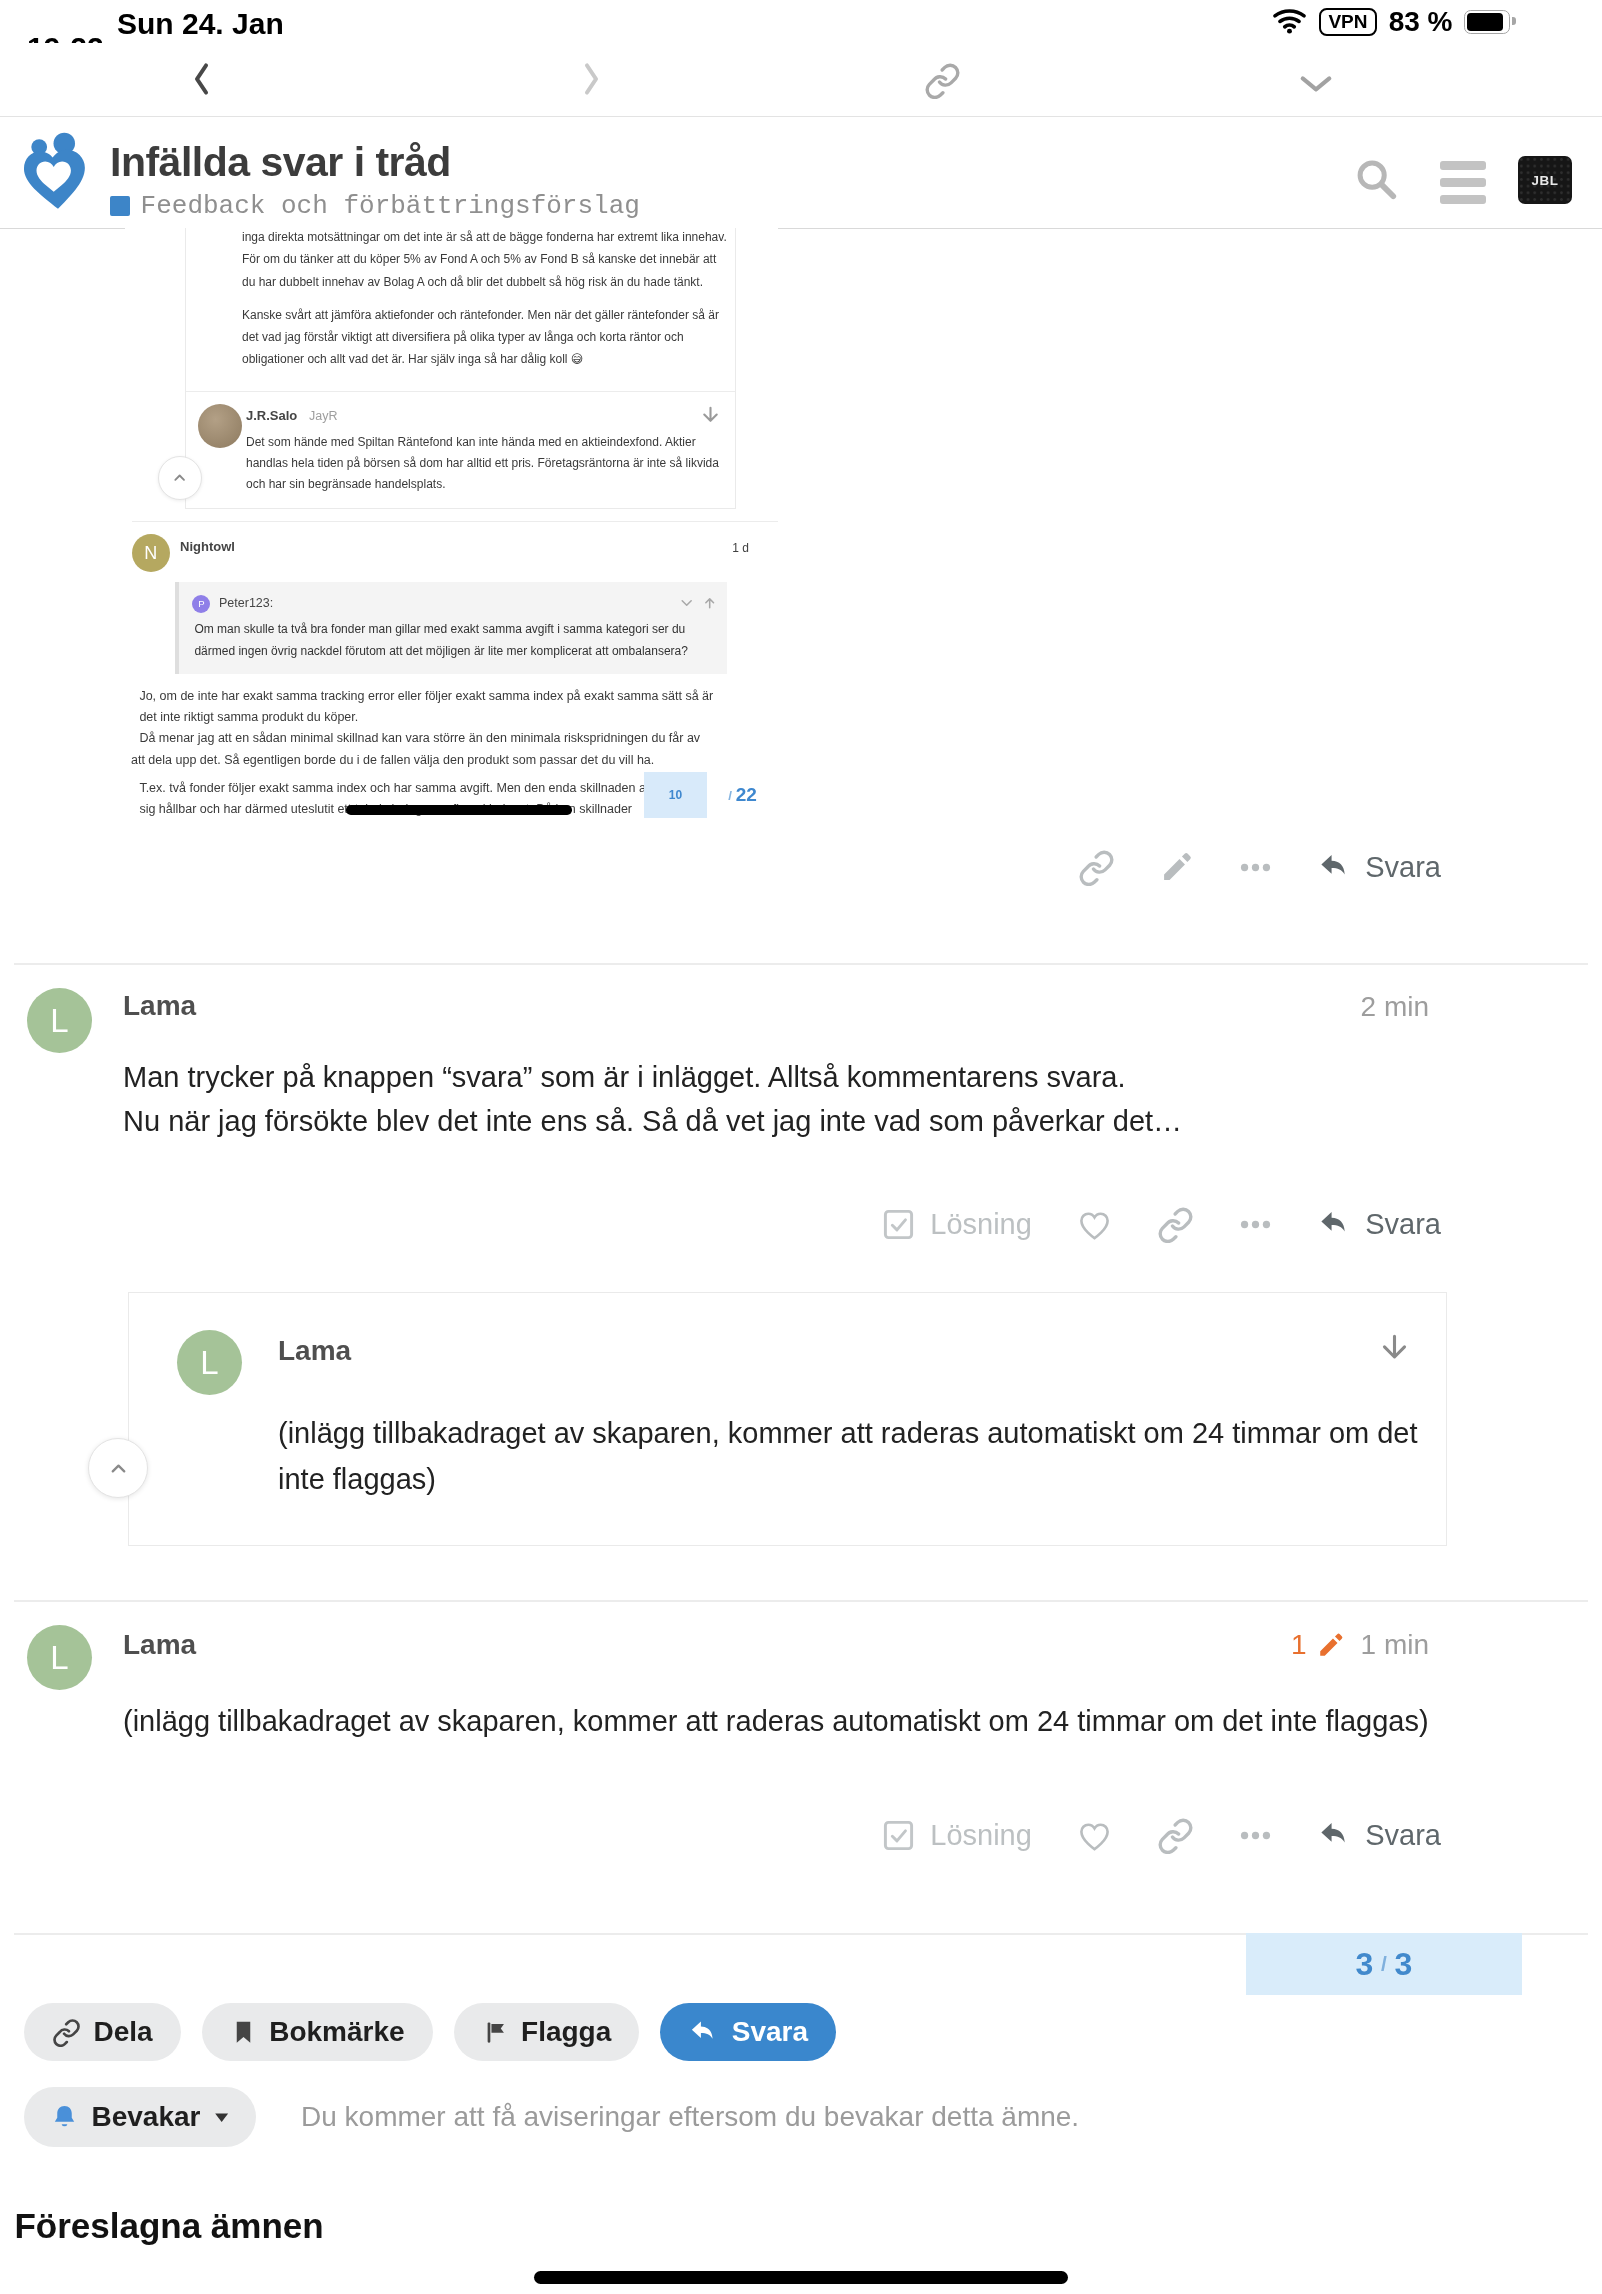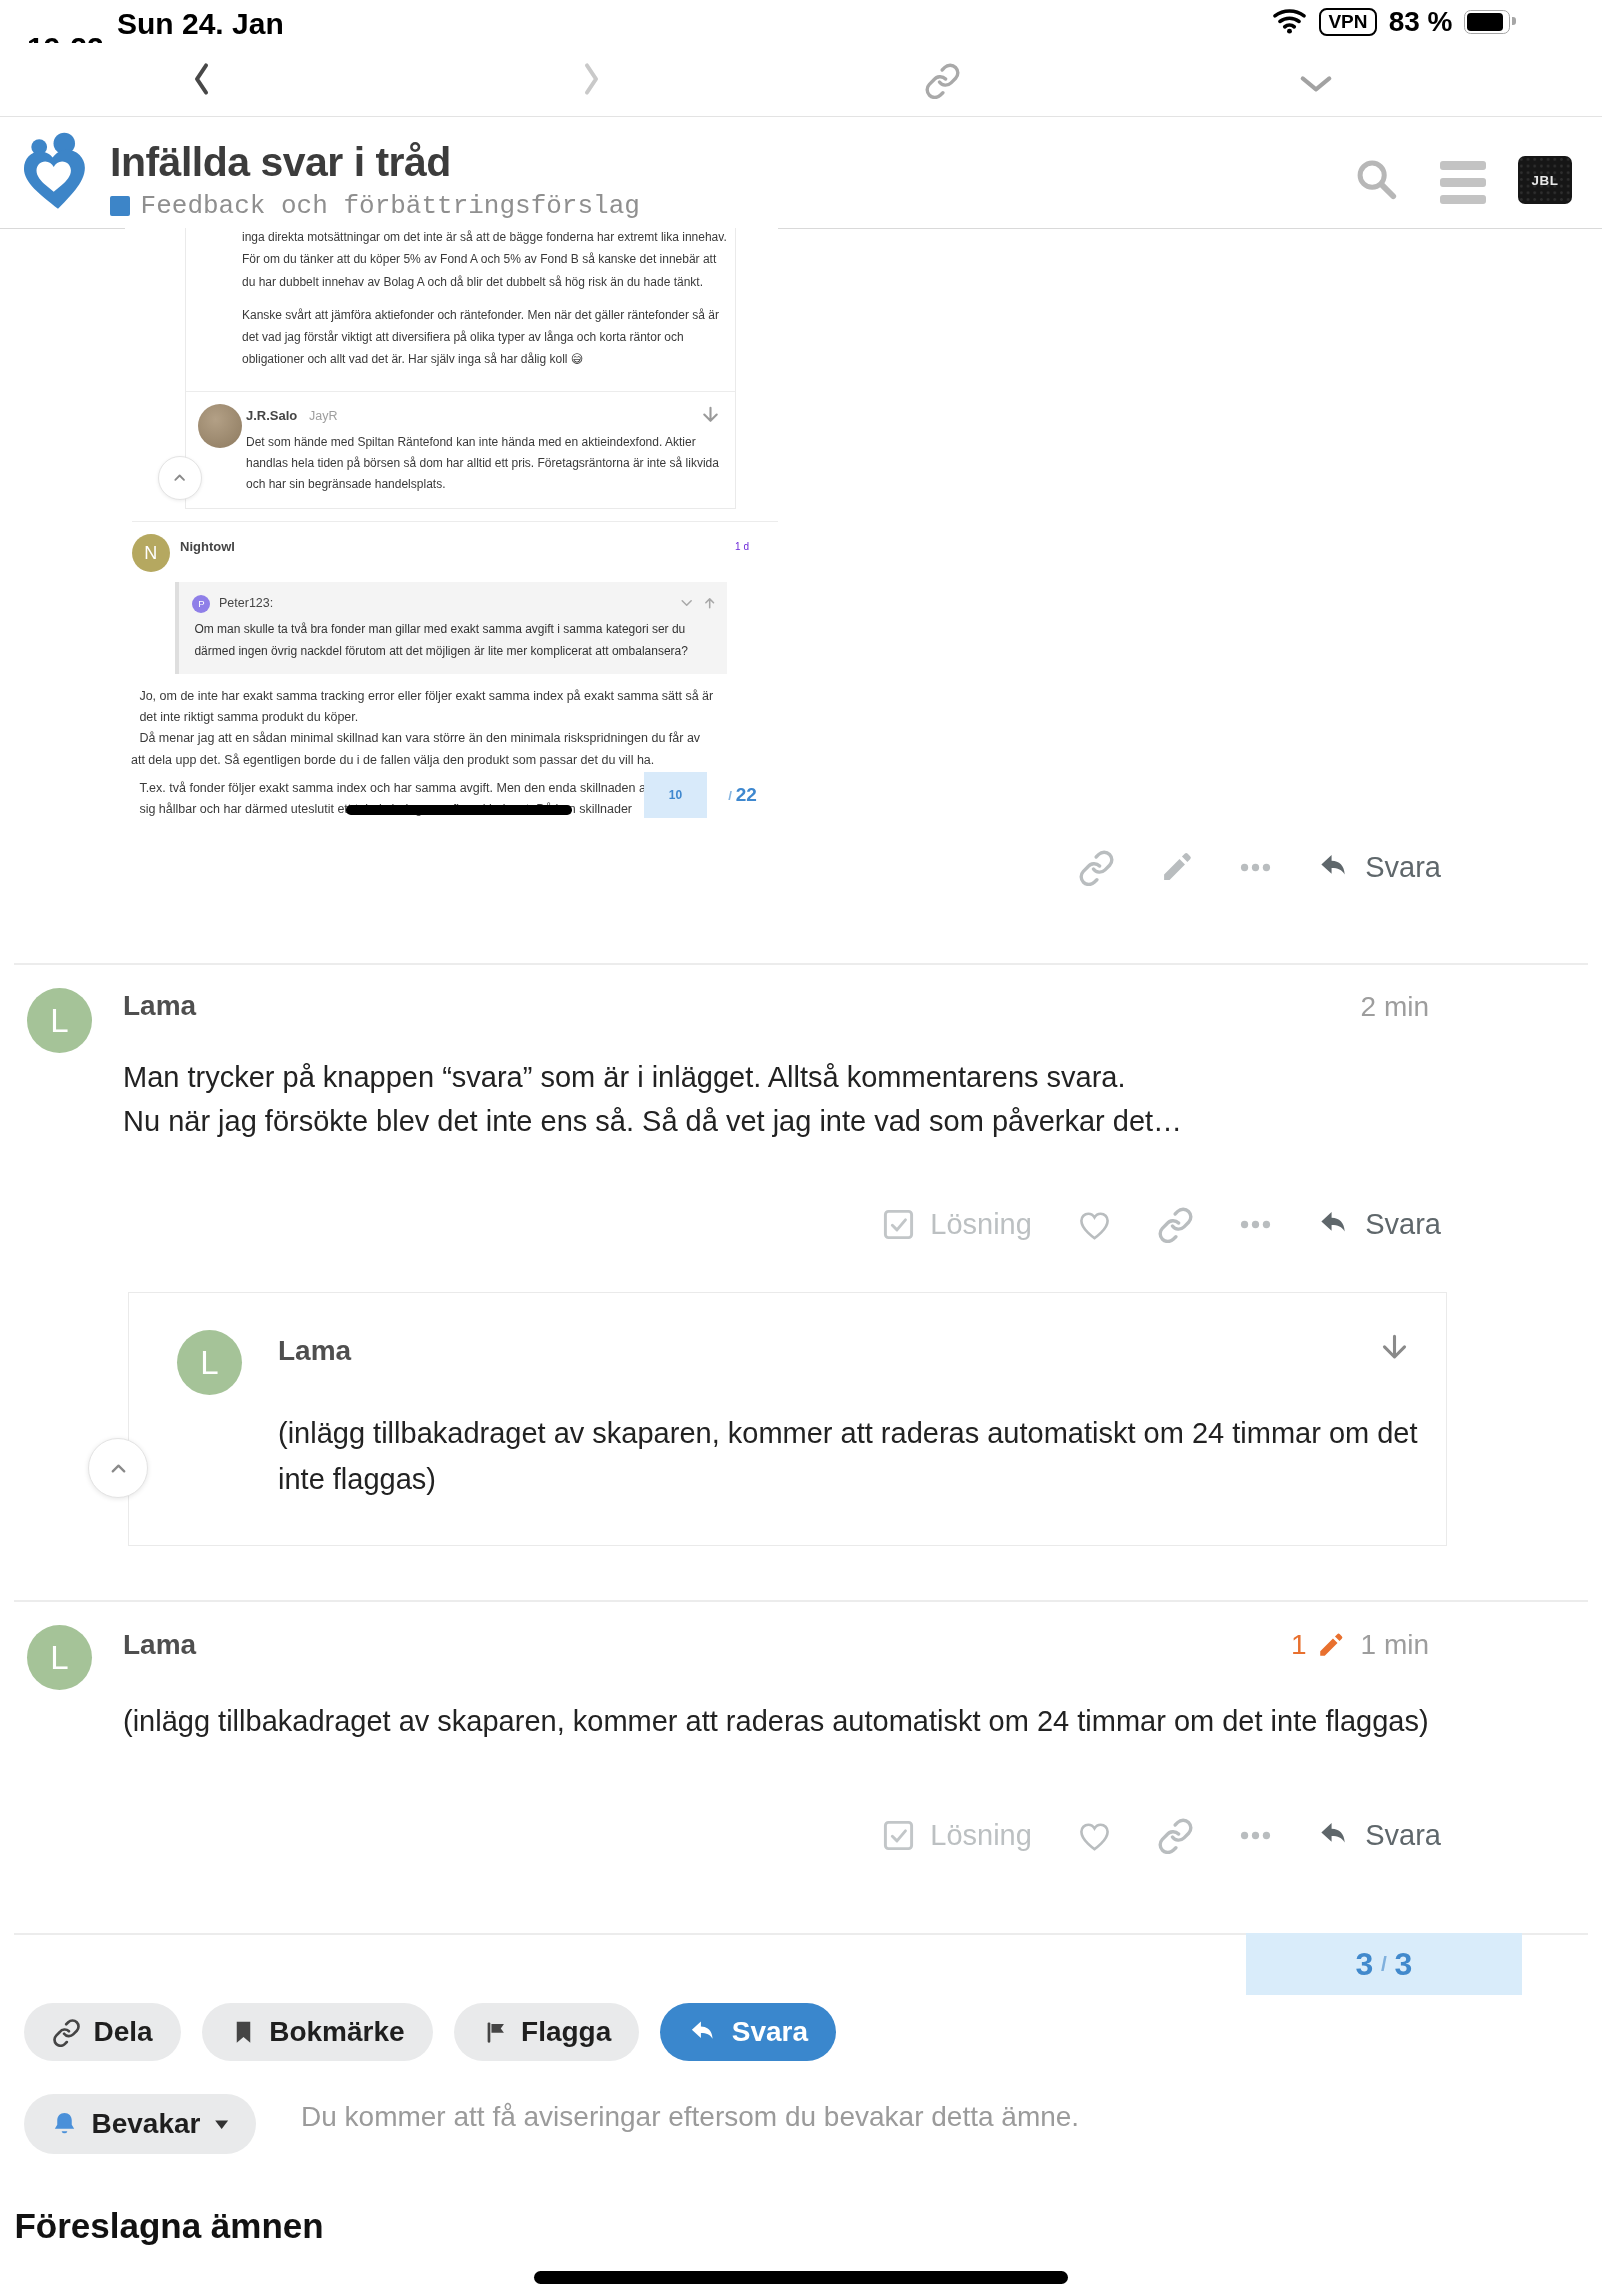--- a/index.html
+++ b/index.html
@@ -33,21 +33,21 @@
     display:flex;align-items:center;justify-content:center;color:#e8e8e8;font-size:13.4px;font-weight:700;letter-spacing:0.5px;}
   
   #embedded{left:125px;top:228px;width:653px;height:590px;overflow:hidden;background:#fff;}
   #embedded .ln{position:absolute;white-space:nowrap;font-size:12px;color:#3a3a3a;}
   .e-qbox{position:absolute;left:60px;top:-38px;width:549px;height:317px;border:1.9px solid #eaeaea;background:#fff;}
   .e-qbox .ln{left:56px;}
   .e-divider{position:absolute;left:0;right:0;border-top:1.9px solid #ececec;}
   .mini-avatar{position:absolute;border-radius:50%;display:flex;align-items:center;justify-content:center;color:#fff;}
   .e-name{font-size:13px;font-weight:700;color:#454545;}
   .e-handle{font-size:12.5px;color:#9e9e9e;}
-  .e-time{font-size:10px;color:#6d28d9;}
+  .e-time{font-size:12px;color:#404040;}
   .e-pquote{position:absolute;left:50px;top:354px;width:548px;height:92px;background:#f4f4f4;border-left:4.8px solid #dedede;}
   .e-circle{position:absolute;width:42px;height:42px;border-radius:50%;background:#fff;border:1px solid #e4e4e4;
     box-shadow:0 1px 3.8px rgba(0,0,0,.08);display:flex;align-items:center;justify-content:center;}
   .e-homebar{position:absolute;left:221px;top:577px;width:226px;height:9.6px;border-radius:4.8px;background:#000;}
   .e-progress{position:absolute;left:519px;top:544px;width:134px;height:46px;display:flex;z-index:5;font-weight:700;}
   .e-progress .cur{width:63px;background:#d8eafa;color:#3f88cf;font-size:12px;display:flex;align-items:center;justify-content:center;}
   .e-progress .tot{flex:1;background:#fff;color:#3f88cf;font-size:19px;display:flex;align-items:center;justify-content:center;gap:3.8px;}
   .e-progress .sep{font-size:13.4px;color:#85b4e0;}
   
   .divider{position:absolute;left:14.4px;width:1574px;border-top:2.9px solid #ececec;}
@@ -408,21 +408,21 @@
     </span>
     <span class="pill pill-blue">
       <svg width="31" height="31" viewBox="0 0 24 24" fill="#fff">
           <path d="M10 16.2 3 9.9l7-6.4v3.9c5.4.2 8.6 3.1 9 9.4-2-3.2-4.6-4.4-9-4.4v3.8z"></path>
         </svg>
       <span>Svara</span>
     </span>
   </div>
 
   <div id="watch-row" class="abs" style="width:1537px;height:60px;">
-    <span class="watch-pill" style="position:absolute;left:0;top:0;margin-top:7px;">
+    <span class="watch-pill" style="position:absolute;left:0;top:0;">
       <svg width="29" height="29" viewBox="0 0 24 24" fill="#4a90d9">
         <path d="M12 2.5c-3.6 0-6 2.6-6 6.2v3.6L4 15.5h16l-2-3.2V8.7c0-3.6-2.4-6.2-6-6.2z"></path>
         <path d="M9.6 17.5a2.5 2.5 0 0 0 4.8 0z"></path>
       </svg>
       <span>Bevakar</span>
       <svg width="17.3" height="17.3" viewBox="0 0 16 14" fill="#333">
           <path d="M2 4h12l-6 8z"></path>
         </svg>
     </span>
     <span class="watch-desc">Du kommer att få aviseringar eftersom du bevakar detta ämne.</span>

